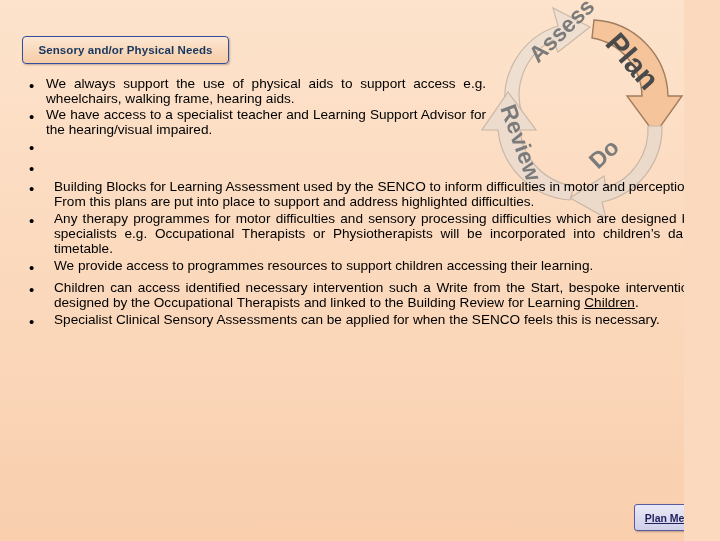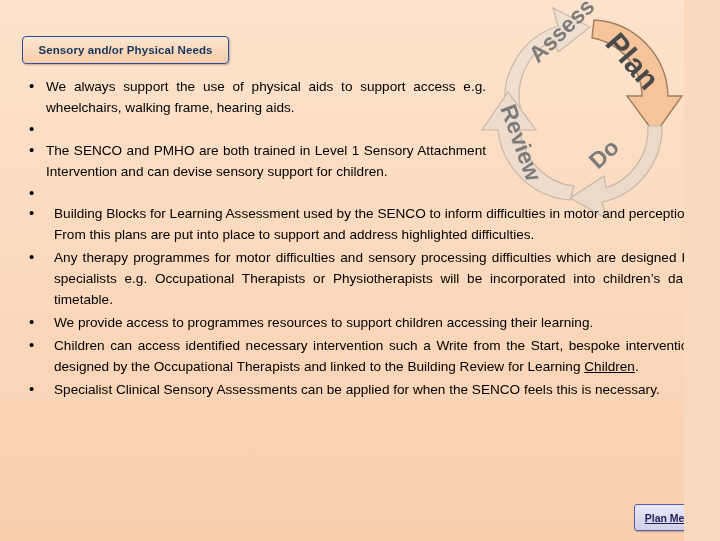--- a/index.html
+++ b/index.html
@@ -63,21 +63,21 @@
     min-width: 22px;
     font-size: 15px;
     line-height: 19.5px;
     color: #000;
     text-align: left;
     padding-left: 5px;
     box-sizing: border-box;
   }
   .bullet-text {
     font-size: 13.6px;
-    line-height: 21px;
+    line-height: 15px;
     color: #000;
     text-align: justify;
     text-justify: inter-word;
   }
   .group-a .bullet-text { width: 440px; }
   .group-b .bullet-text { width: 650px; margin-left: 8px; }
   .group-b { margin-bottom: 2px; }
   .uline { text-decoration: underline; }
 
   
@@ -169,25 +169,25 @@
 
   <div class="bullets">
 
     <div class="bullet-row group-a">
       <div class="bullet-mark">•</div>
       <div class="bullet-text">We always support the use of physical aids to support access e.g. wheelchairs, walking frame, hearing aids.</div>
     </div>
 
     <div class="bullet-row group-a">
       <div class="bullet-mark">•</div>
-    </div>
-
-    <div class="bullet-row group-a">
-      <div class="bullet-mark">•</div>
-      <div class="bullet-text">The SENCO and PMHO are both trained in Level 1 Sensory Attachment Intervention and can devise sensory support for children.</div>
+      <div class="bullet-text">We have access to a specialist teacher and Learning Support Advisor for the hearing/visual impaired.</div>
+    </div>
+
+    <div class="bullet-row group-a">
+      <div class="bullet-mark">•</div>
     </div>
 
     <div class="bullet-row group-a">
       <div class="bullet-mark">•</div>
     </div>
 
     <div class="bullet-row group-b">
       <div class="bullet-mark">•</div>
       <div class="bullet-text">Building Blocks for Learning Assessment used by the SENCO to inform difficulties  in motor and perception. From this plans are put into place to support and address highlighted difficulties.</div>
     </div>

